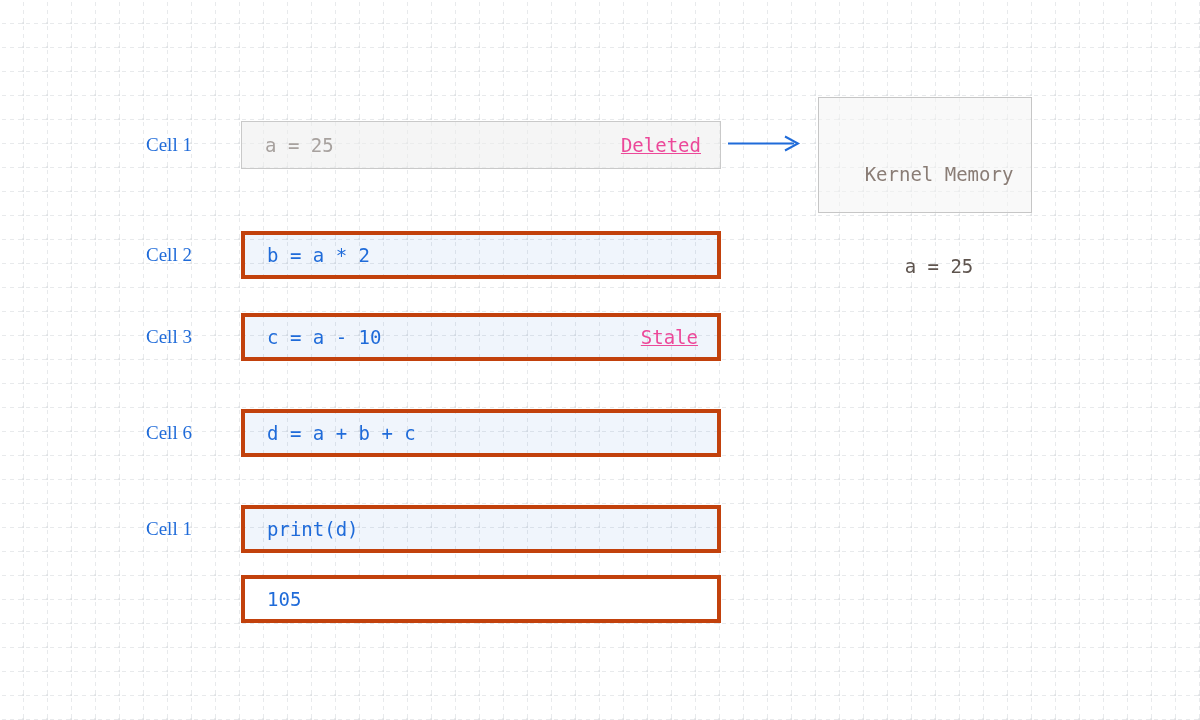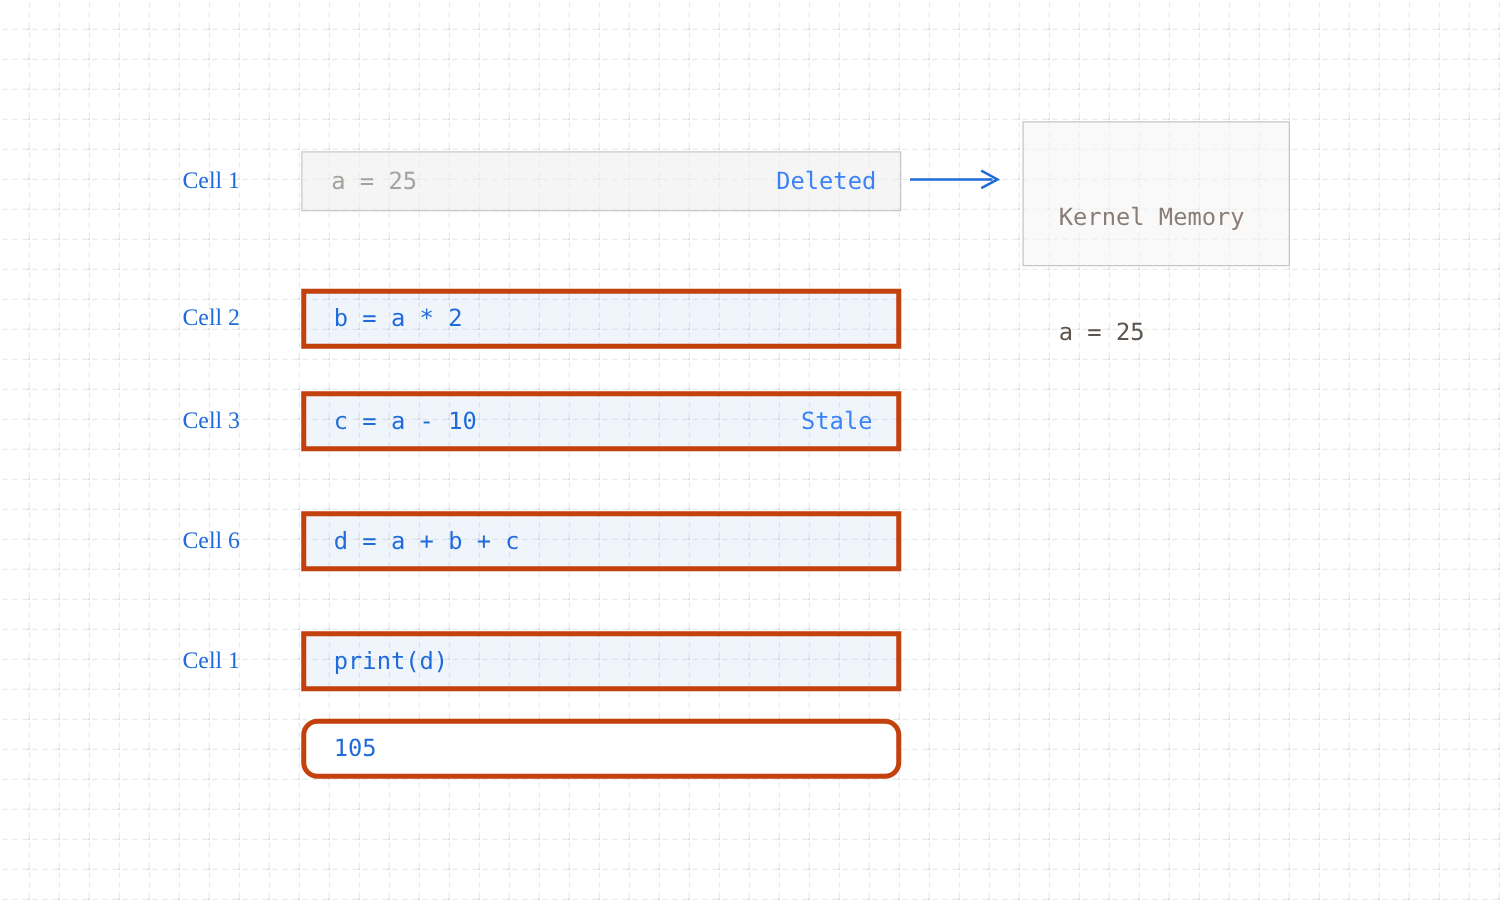--- a/index.html
+++ b/index.html
@@ -20,29 +20,29 @@
     box-sizing:border-box;
     border:4px solid #c2410c; background:rgba(31,107,217,0.065);
     display:flex; align-items:center; justify-content:space-between;
     padding:0 19px 0 22px;
     font-size:19px; color:#1f6bd9; white-space:pre;
   }
   .cell-box.deleted {
     border:1px solid #c9c9c9; background:rgba(236,236,236,0.55);
     color:#a7a19e; padding-left:23px;
   }
-  .status { color:#3b82f6; }
+  .status { color:#ec4899;text-decoration:underline; }
   .cell-box.output {
-    background:#ffffff; color:#1f6bd9;border-radius:13px;
+    background:#ffffff; color:#1f6bd9;
   }
   .kernel-box {
     position:absolute; left:818px; top:97px; width:214px; height:116px;
     box-sizing:border-box;
     border:1px solid #c6c6c6; background:rgba(244,244,244,0.55);
-    padding:21px 0 0 28px; font-size:19px; white-space:pre;
+    padding:21px 0 0 28px; font-size:19px; white-space:pre;text-align:center;
   }
   .kernel-title { color:#8a7d76; }
   .kernel-value { margin-top:26px; color:#5e544e; }
   .flow-arrow { position:absolute; left:724px; top:133px; }
 
   .t121{top:121px}.t217{top:231px}.t313{top:313px}.t409{top:409px}.t505{top:505px}.t575{top:575px}
 </style>
 </head>
 <body>
 

